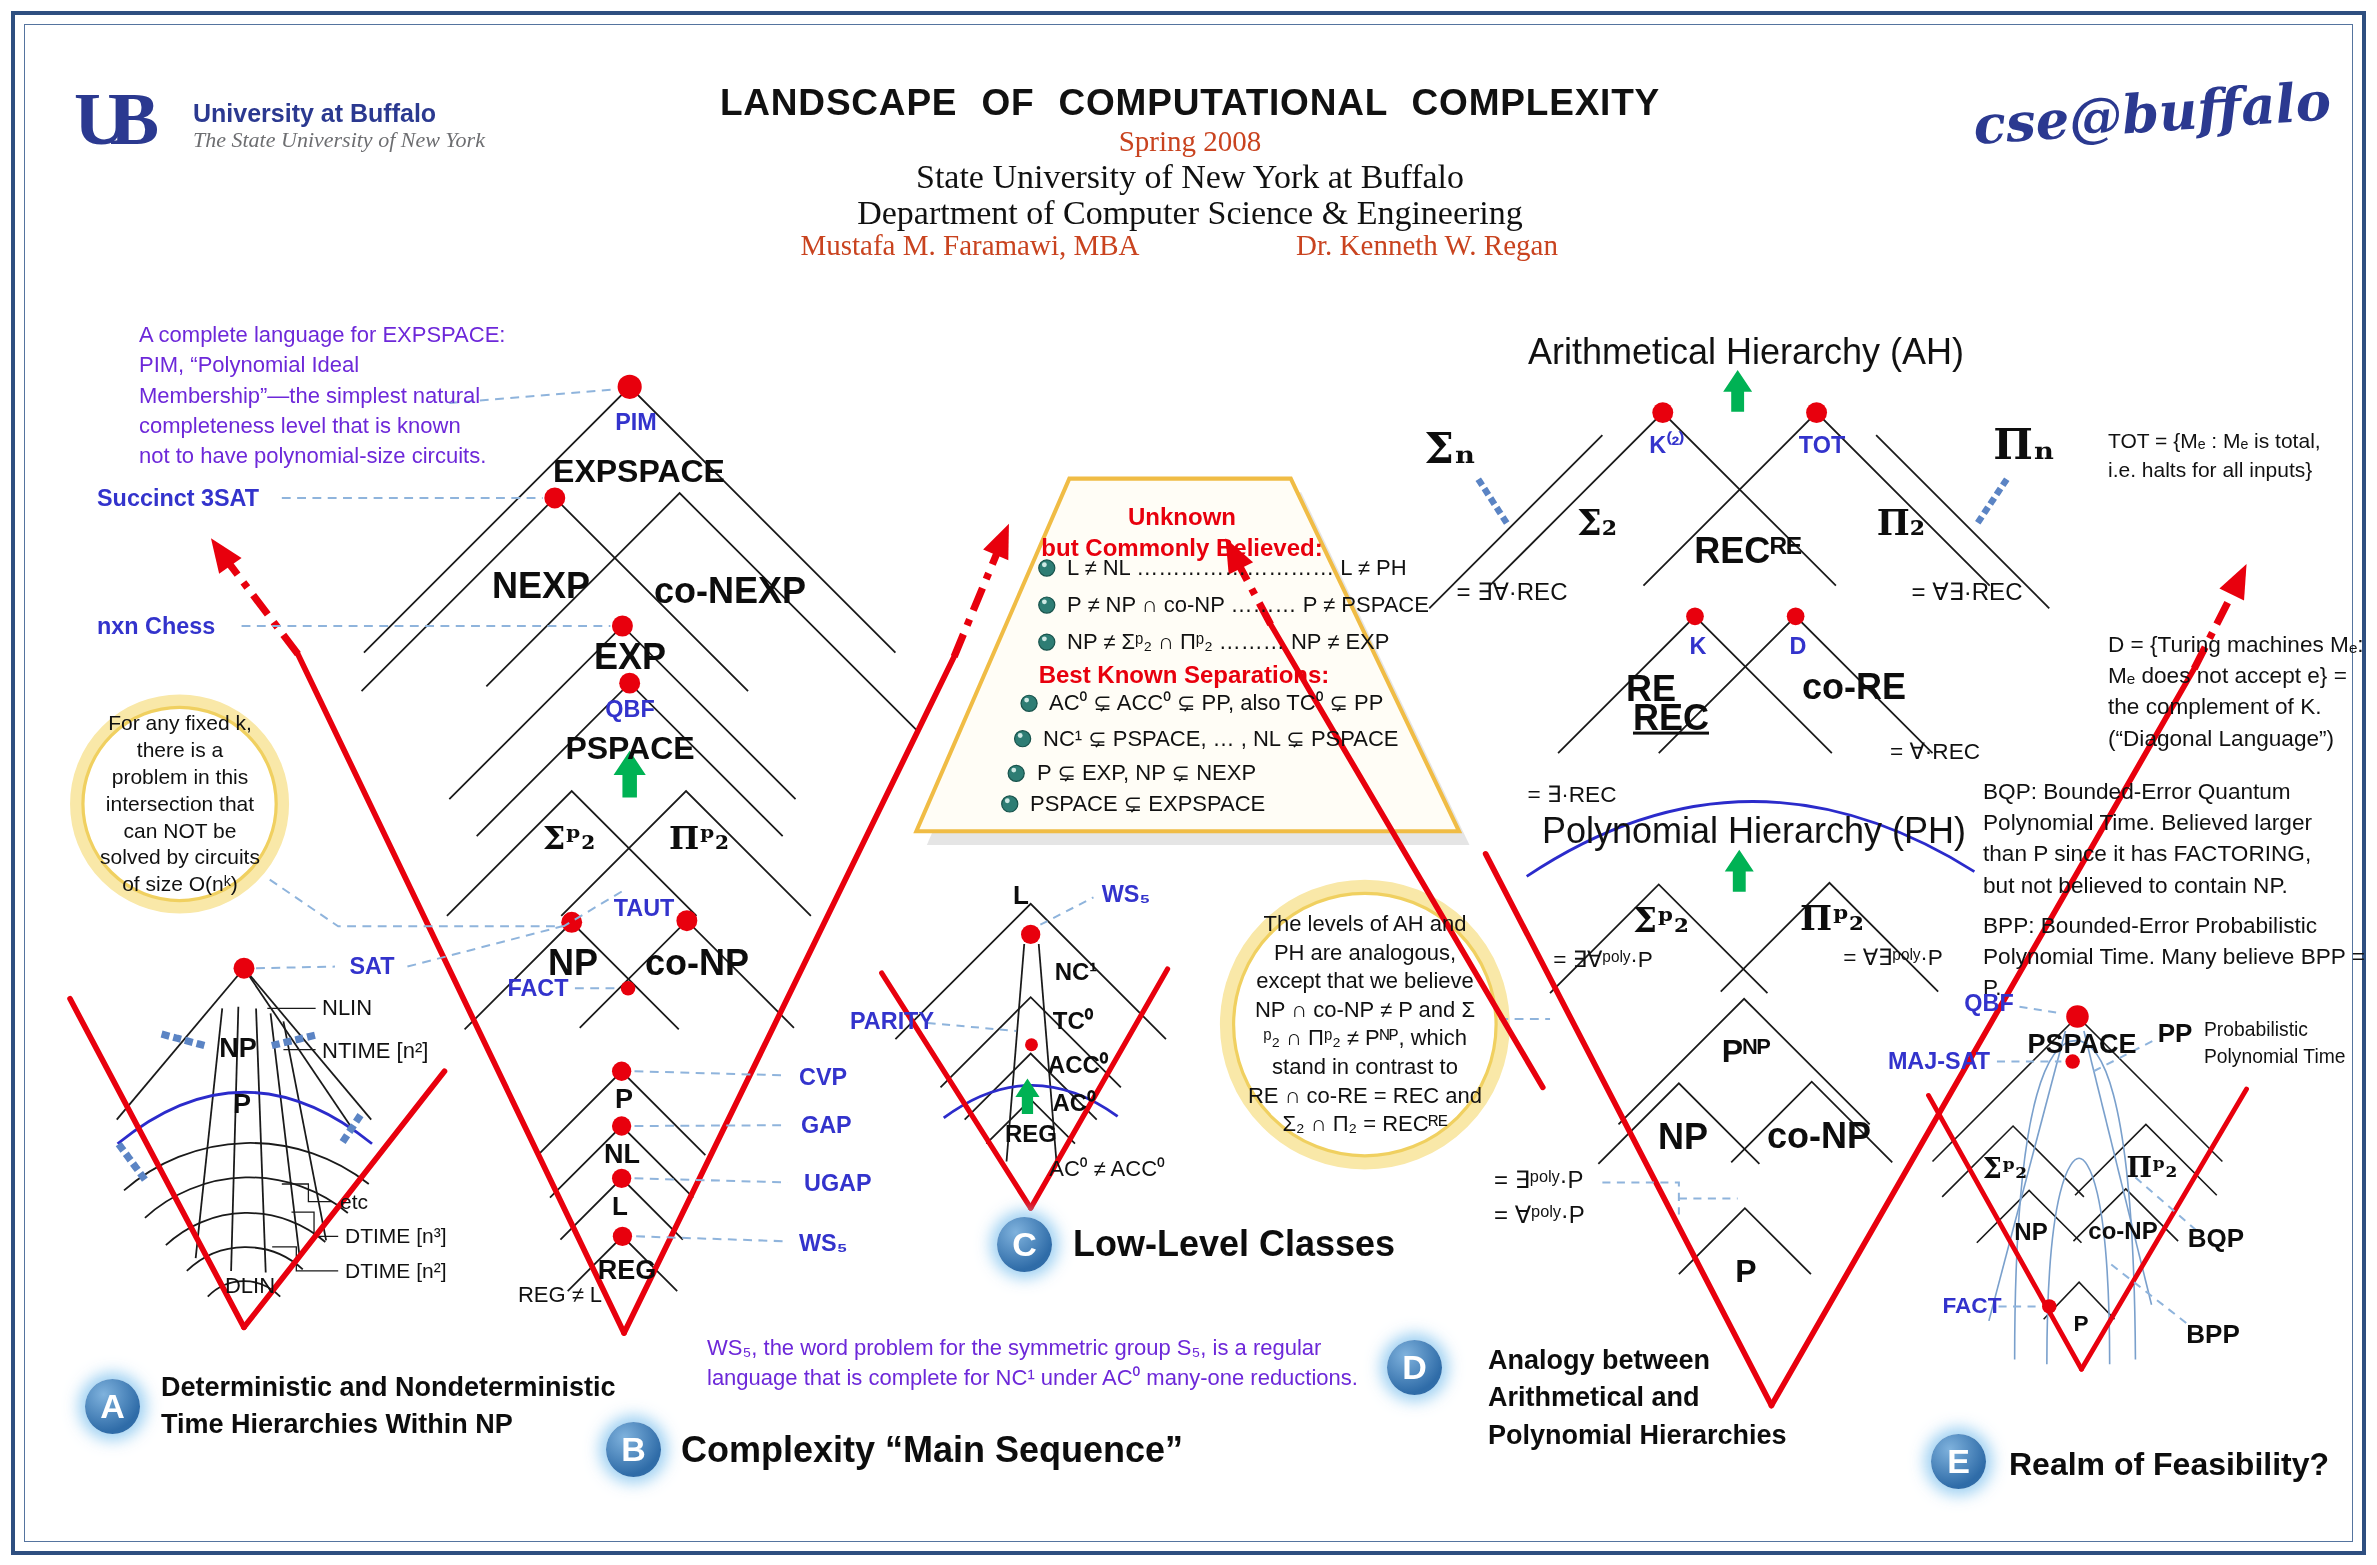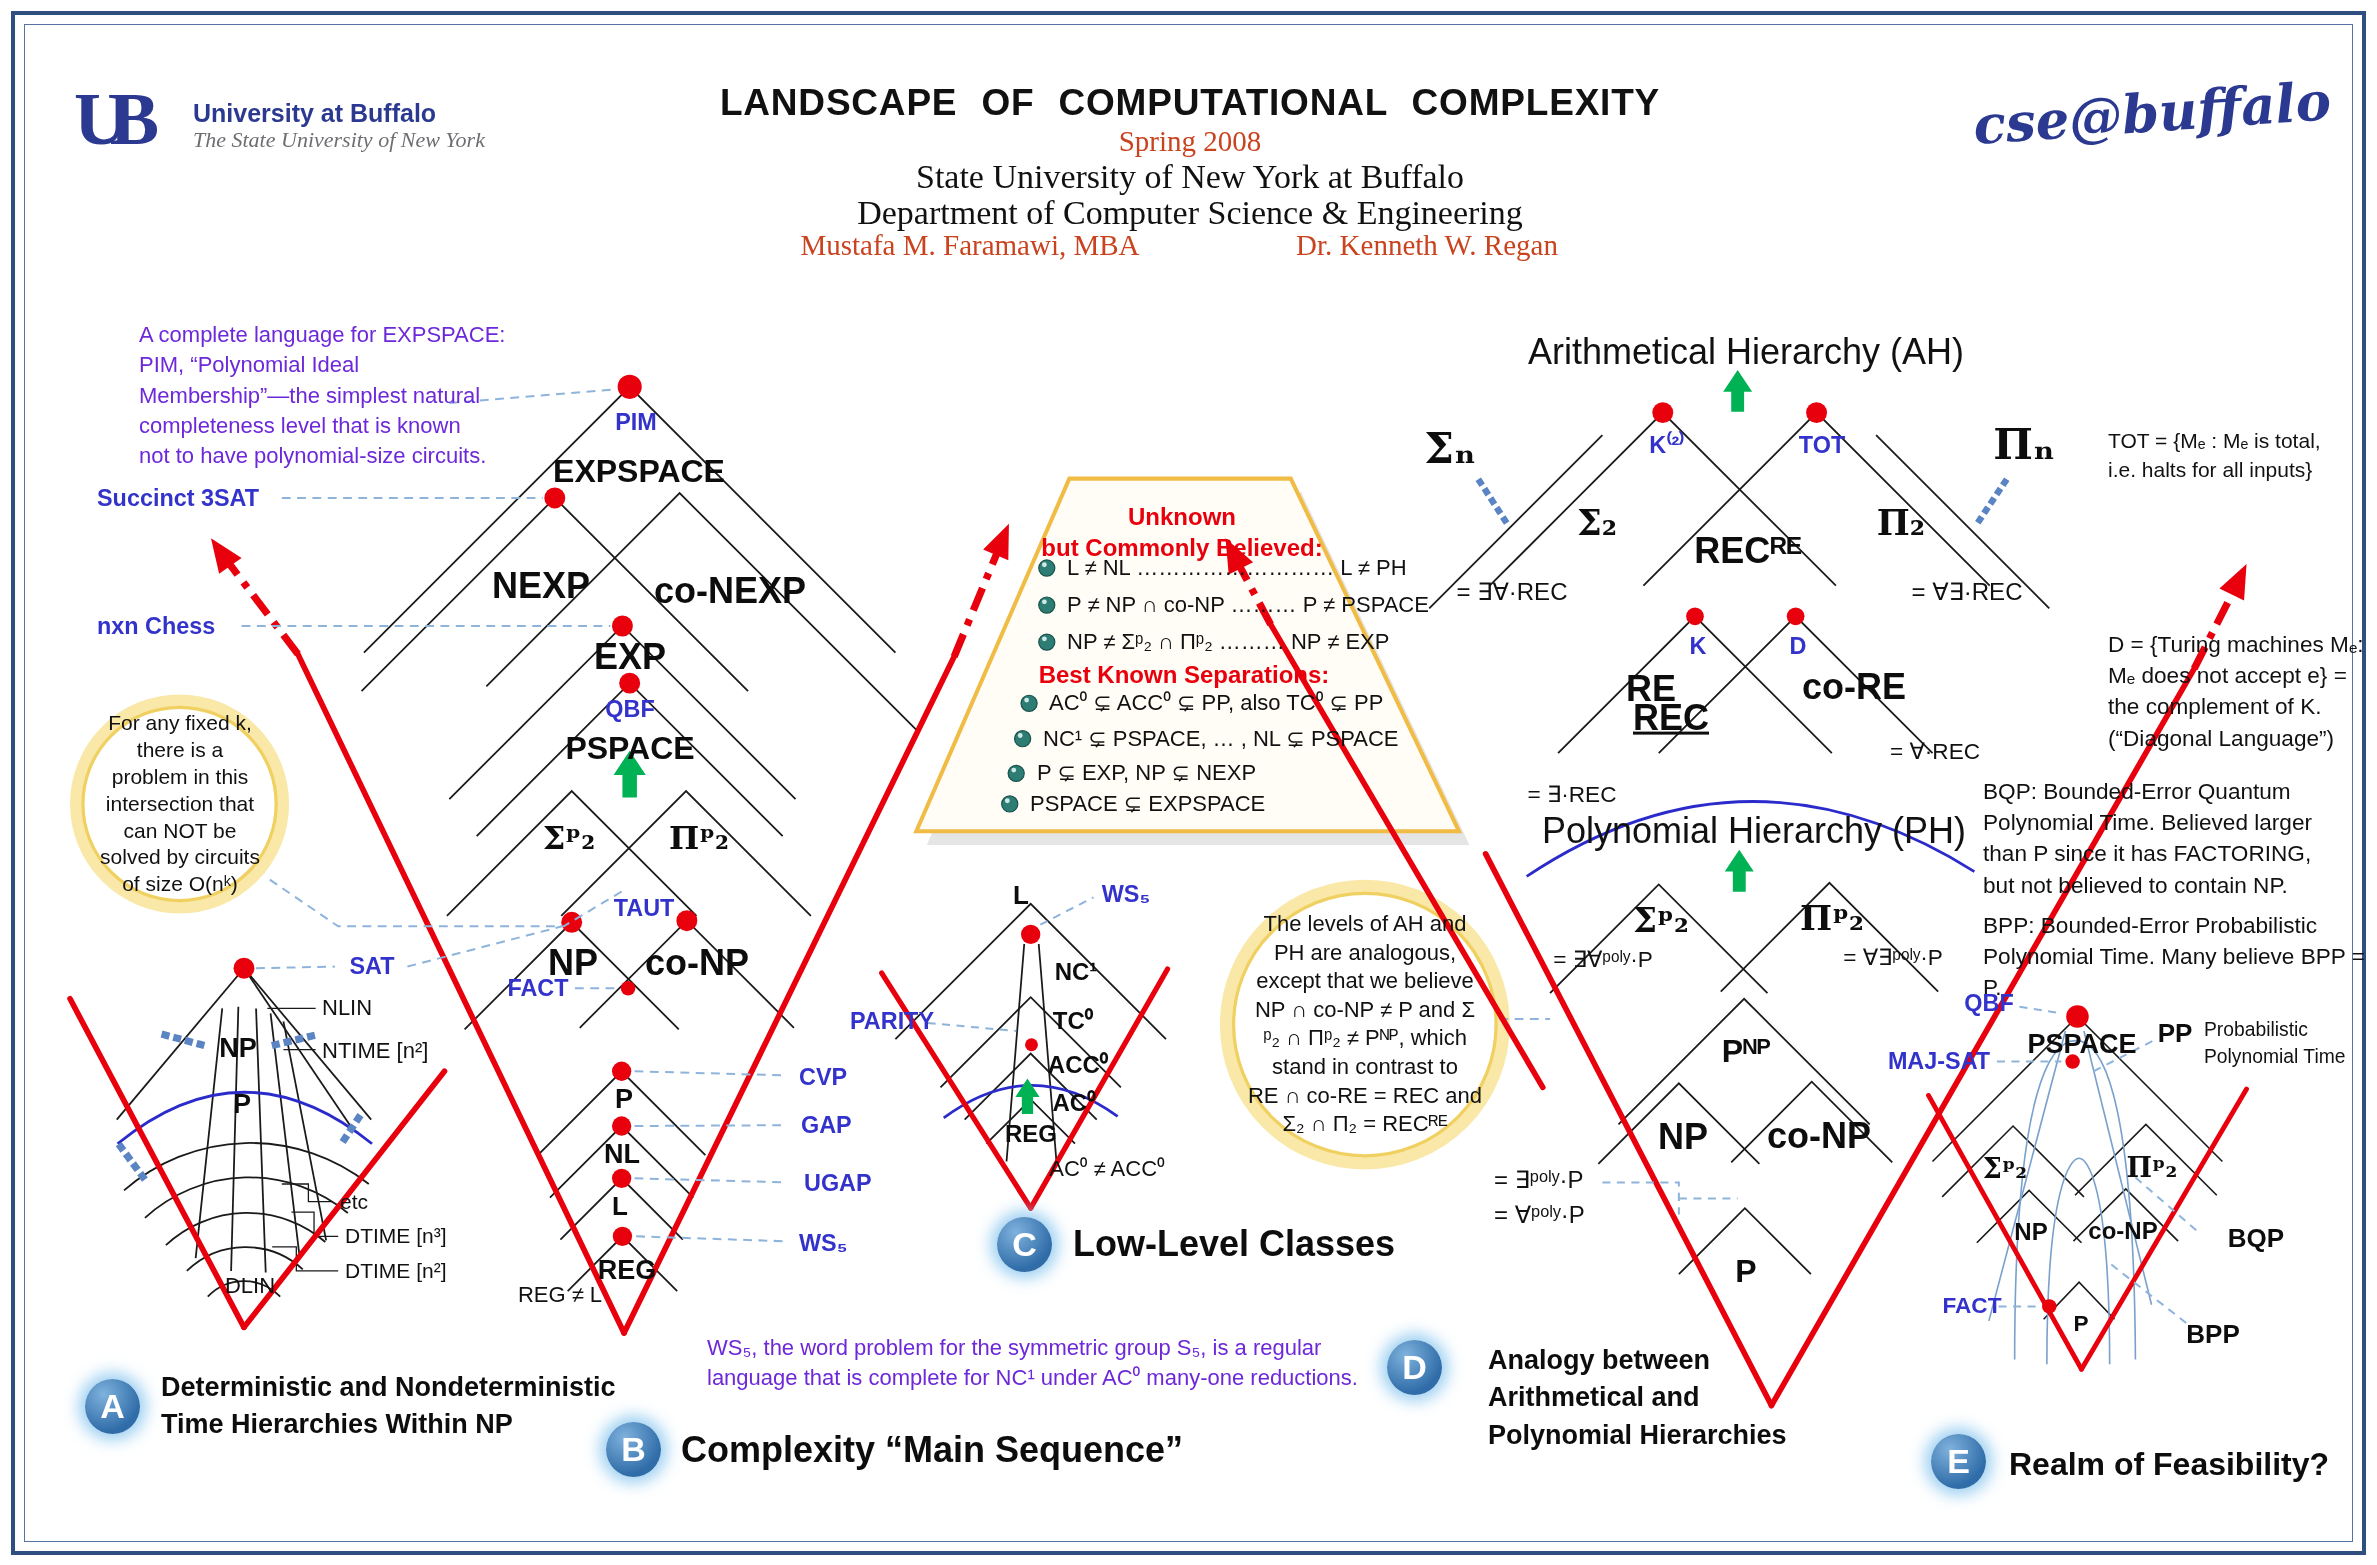--- a/index.html
+++ b/index.html
@@ -410,21 +410,21 @@
   <div class="lb blue f29" style="left:1939px;top:1061px;">MAJ-SAT</div>
   <div class="lb cls f32" style="left:2175px;top:1034px;">PP</div>
   <div class="lbl f24" style="left:2204px;top:1044px;">Probabilistic
 Polynomial Time</div>
   <div class="lb sym f34" style="left:2005px;top:1169px;">Σᵖ₂</div>
   <div class="lb sym f34" style="left:2152px;top:1168px;">Πᵖ₂</div>
   <div class="lb cls f30" style="left:2031px;top:1232px;">NP</div>
   <div class="lb cls f30" style="left:2123px;top:1231px;">co-NP</div>
   <div class="lb cls f28" style="left:2081px;top:1324px;">P</div>
   <div class="lb blue f28" style="left:1972px;top:1306px;">FACT</div>
-  <div class="lb cls f32" style="left:2216px;top:1239px;margin-left:40px;">BQP</div>
+  <div class="lb cls f32" style="left:2216px;top:1239px;">BQP</div>
   <div class="lb cls f32" style="left:2213px;top:1335px;">BPP</div>
   <div class="badge" style="left:1931px;top:1434px;">
       <span>E</span>
     </div>
   <div class="lbl cls f38" style="left:2009px;top:1464px;">Realm of Feasibility?</div>
 
 </div>
 
 
 </body></html>

